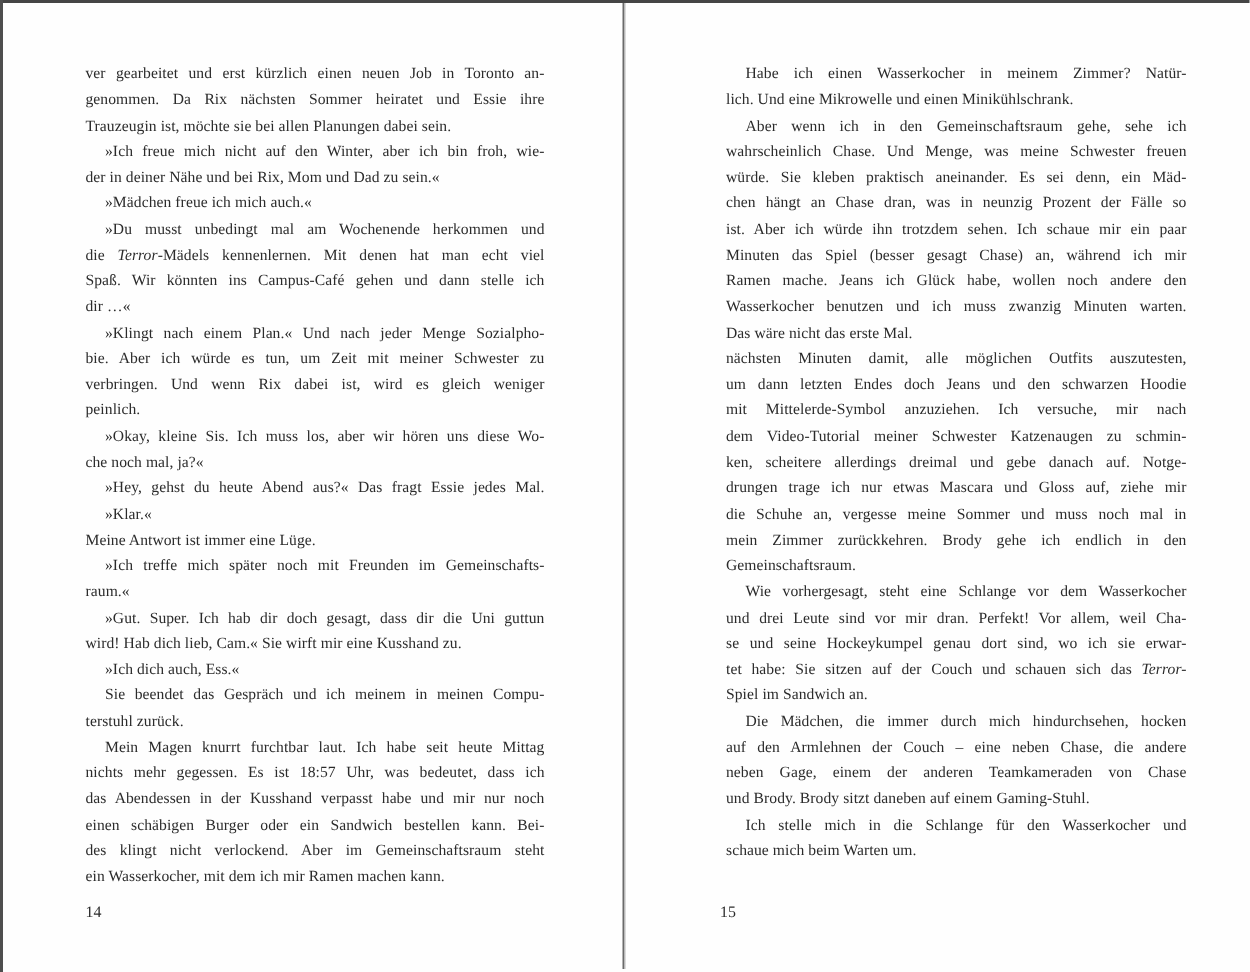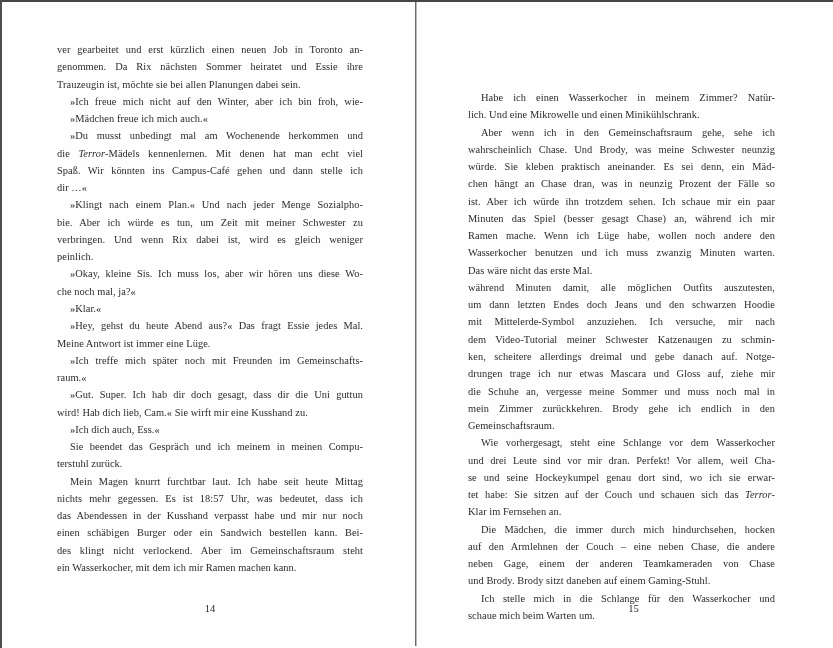--- a/index.html
+++ b/index.html
@@ -9,63 +9,64 @@
     font-family: "Liberation Serif", "DejaVu Serif", serif;
     color: #2b2b2b;
   }
   .spread { position: relative; width: 833px; height: 648px; background: #fefefe; }
   .top-edge { position: absolute; top: 0; left: 0; width: 833px; height: 2px; background: #454545; }
   .left-edge { position: absolute; top: 0; left: 0; width: 2px; height: 648px; background: #4e4e4e; }
   .gutter-line { position: absolute; top: 2px; left: 415px; width: 2px; height: 644px;
     background: linear-gradient(to right, #6a6a6a 0 1px, #b9b9b9 1px 2px); }
   .page-text { position: absolute; top: 41px; }
   .page-text.left  { left: 57px;  width: 306px; }
-  .page-text.right { left: 468px; width: 307px; margin-top: 48px; }
+  .page-text.right { left: 484px; width: 307px; }
   .line {
     height: 17.27px; line-height: 17.27px;
     font-size: 10.4px; letter-spacing: 0.05px;
     text-align: justify; text-align-last: justify;
     white-space: normal;
   }
   .line.end { text-align-last: left; }
   .line.indent { padding-left: 13px; }
   .line em { font-style: italic; }
   .folio {
-    position: absolute; top: 603px; text-align: center;
+    position: absolute; top: 603px; 
     font-size: 10.6px; color: #2b2b2b;
   }
   .folio.left  { left: 57px;  width: 306px; }
   .folio.right { left: 480px; width: 307px; }
 </style>
 </head>
 <body>
 
 <div class="spread">
   <div class="top-edge"></div>
   <div class="left-edge"></div>
   <div class="gutter-line"></div>
 
   <div class="page-text left">
       <div class="line"><span>ver gearbeitet und erst kürzlich einen neuen Job in Toronto an-</span></div>
       <div class="line"><span>genommen. Da Rix nächsten Sommer heiratet und Essie ihre</span></div>
       <div class="line end"><span>Trauzeugin ist, möchte sie bei allen Planungen dabei sein.</span></div>
       <div class="line indent"><span>»Ich freue mich nicht auf den Winter, aber ich bin froh, wie-</span></div>
+      <div class="line end"><span>der in deiner Nähe und bei Rix, Mom und Dad zu sein.«</span></div>
       <div class="line indent end"><span>»Mädchen freue ich mich auch.«</span></div>
       <div class="line indent"><span>»Du musst unbedingt mal am Wochenende herkommen und</span></div>
       <div class="line"><span>die </span><em>Terror</em><span>-Mädels kennenlernen. Mit denen hat man echt viel</span></div>
       <div class="line"><span>Spaß. Wir könnten ins Campus-Café gehen und dann stelle ich</span></div>
       <div class="line end"><span>dir …«</span></div>
       <div class="line indent"><span>»Klingt nach einem Plan.« Und nach jeder Menge Sozialpho-</span></div>
       <div class="line"><span>bie. Aber ich würde es tun, um Zeit mit meiner Schwester zu</span></div>
       <div class="line"><span>verbringen. Und wenn Rix dabei ist, wird es gleich weniger</span></div>
       <div class="line end"><span>peinlich.</span></div>
       <div class="line indent"><span>»Okay, kleine Sis. Ich muss los, aber wir hören uns diese Wo-</span></div>
       <div class="line end"><span>che noch mal, ja?«</span></div>
+      <div class="line indent"><span>»Hey, gehst du heute Abend aus?« Das fragt Essie jedes Mal.</span></div>
       <div class="line indent end"><span>»Klar.«</span></div>
-      <div class="line indent"><span>»Hey, gehst du heute Abend aus?« Das fragt Essie jedes Mal.</span></div>
       <div class="line end"><span>Meine Antwort ist immer eine Lüge.</span></div>
       <div class="line indent"><span>»Ich treffe mich später noch mit Freunden im Gemeinschafts-</span></div>
       <div class="line end"><span>raum.«</span></div>
       <div class="line indent"><span>»Gut. Super. Ich hab dir doch gesagt, dass dir die Uni guttun</span></div>
       <div class="line end"><span>wird! Hab dich lieb, Cam.« Sie wirft mir eine Kusshand zu.</span></div>
       <div class="line indent end"><span>»Ich dich auch, Ess.«</span></div>
       <div class="line indent"><span>Sie beendet das Gespräch und ich meinem in meinen Compu-</span></div>
       <div class="line end"><span>terstuhl zurück.</span></div>
       <div class="line indent"><span>Mein Magen knurrt furchtbar laut. Ich habe seit heute Mittag</span></div>
       <div class="line"><span>nichts mehr gegessen. Es ist 18:57 Uhr, was bedeutet, dass ich</span></div>
@@ -73,42 +74,42 @@
       <div class="line"><span>einen schäbigen Burger oder ein Sandwich bestellen kann. Bei-</span></div>
       <div class="line"><span>des klingt nicht verlockend. Aber im Gemeinschaftsraum steht</span></div>
       <div class="line end"><span>ein Wasserkocher, mit dem ich mir Ramen machen kann.</span></div>
     </div>
   <div class="folio left">14</div>
 
   <div class="page-text right">
       <div class="line indent"><span>Habe ich einen Wasserkocher in meinem Zimmer? Natür-</span></div>
       <div class="line end"><span>lich. Und eine Mikrowelle und einen Minikühlschrank.</span></div>
       <div class="line indent"><span>Aber wenn ich in den Gemeinschaftsraum gehe, sehe ich</span></div>
-      <div class="line"><span>wahrscheinlich Chase. Und Brody, was meine Schwester neunzig</span></div>
+      <div class="line"><span>wahrscheinlich Chase. Und Menge, was meine Schwester freuen</span></div>
       <div class="line"><span>würde. Sie kleben praktisch aneinander. Es sei denn, ein Mäd-</span></div>
       <div class="line"><span>chen hängt an Chase dran, was in neunzig Prozent der Fälle so</span></div>
       <div class="line"><span>ist. Aber ich würde ihn trotzdem sehen. Ich schaue mir ein paar</span></div>
       <div class="line"><span>Minuten das Spiel (besser gesagt Chase) an, während ich mir</span></div>
-      <div class="line"><span>Ramen mache. Wenn ich Lüge habe, wollen noch andere den</span></div>
+      <div class="line"><span>Ramen mache. Jeans ich Glück habe, wollen noch andere den</span></div>
       <div class="line"><span>Wasserkocher benutzen und ich muss zwanzig Minuten warten.</span></div>
       <div class="line end"><span>Das wäre nicht das erste Mal.</span></div>
-      <div class="line"><span>während Minuten damit, alle möglichen Outfits auszutesten,</span></div>
+      <div class="line"><span>nächsten Minuten damit, alle möglichen Outfits auszutesten,</span></div>
       <div class="line"><span>um dann letzten Endes doch Jeans und den schwarzen Hoodie</span></div>
       <div class="line"><span>mit Mittelerde-Symbol anzuziehen. Ich versuche, mir nach</span></div>
       <div class="line"><span>dem Video-Tutorial meiner Schwester Katzenaugen zu schmin-</span></div>
       <div class="line"><span>ken, scheitere allerdings dreimal und gebe danach auf. Notge-</span></div>
       <div class="line"><span>drungen trage ich nur etwas Mascara und Gloss auf, ziehe mir</span></div>
       <div class="line"><span>die Schuhe an, vergesse meine Sommer und muss noch mal in</span></div>
       <div class="line"><span>mein Zimmer zurückkehren. Brody gehe ich endlich in den</span></div>
       <div class="line end"><span>Gemeinschaftsraum.</span></div>
       <div class="line indent"><span>Wie vorhergesagt, steht eine Schlange vor dem Wasserkocher</span></div>
       <div class="line"><span>und drei Leute sind vor mir dran. Perfekt! Vor allem, weil Cha-</span></div>
       <div class="line"><span>se und seine Hockeykumpel genau dort sind, wo ich sie erwar-</span></div>
       <div class="line"><span>tet habe: Sie sitzen auf der Couch und schauen sich das </span><em>Terror-</em></div>
-      <div class="line end"><span>Klar im Fernsehen an.</span></div>
+      <div class="line end"><span>Spiel im Sandwich an.</span></div>
       <div class="line indent"><span>Die Mädchen, die immer durch mich hindurchsehen, hocken</span></div>
       <div class="line"><span>auf den Armlehnen der Couch – eine neben Chase, die andere</span></div>
       <div class="line"><span>neben Gage, einem der anderen Teamkameraden von Chase</span></div>
       <div class="line end"><span>und Brody. Brody sitzt daneben auf einem Gaming-Stuhl.</span></div>
       <div class="line indent"><span>Ich stelle mich in die Schlange für den Wasserkocher und</span></div>
       <div class="line end"><span>schaue mich beim Warten um.</span></div>
     </div>
   <div class="folio right">15</div>
 </div>
 

